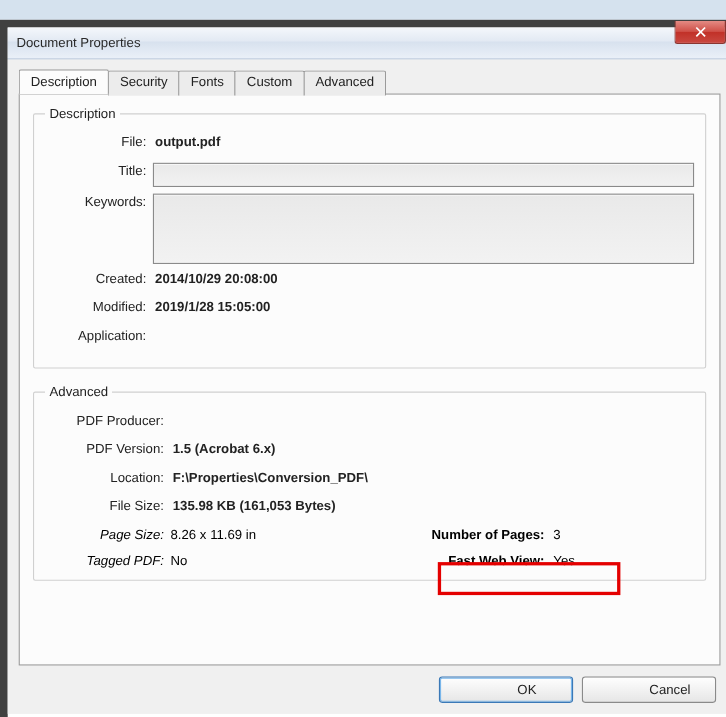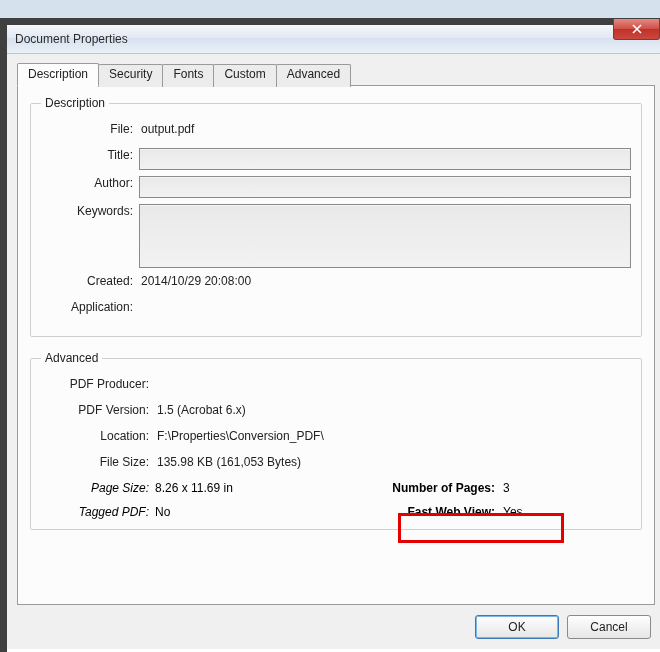--- a/index.html
+++ b/index.html
@@ -116,20 +116,21 @@
   .row .lbl {
     width: 92px;
     text-align: right;
     padding-right: 6px;
     color: #222;
   }
   .row .val {
     flex: 1;
     color: #222;
     padding-left: 2px;
+    font-weight: bold;
   }
   .row .field {
     flex: 1;
     height: 20px;
     border: 1px solid #8a8a8a;
     background: linear-gradient(to bottom,#e9e9e9,#f2f2f2);
     box-shadow: inset 0 1px 0 rgba(255,255,255,0.6);
   }
   .row .field.tall {
     height: 62px;
@@ -159,20 +160,21 @@
   .btn {
     min-width: 82px;
     height: 22px;
     border: 1px solid #8a8a8a;
     border-radius: 3px;
     background: linear-gradient(to bottom,#fefefe,#e6e6e6);
     display:flex;
     align-items:center;
     justify-content:center;
     color:#222;
+    padding-left:38px;
   }
   .btn.default {
     border-color: #3b79b7;
     box-shadow: 0 0 0 1px #79b6ea inset;
   }
 </style>
 </head>
 <body>
 
 <div class="window">
@@ -202,31 +204,31 @@
           <legend>Description</legend>
 
           <div class="row">
             <div class="lbl">File:</div>
             <div class="val">output.pdf</div>
           </div>
           <div class="row">
             <div class="lbl">Title:</div>
             <div class="field"></div>
           </div>
-          <div class="row">
-            <div class="lbl">Author:</div>
-            <div class="field"></div>
-          </div>
           <div class="row" style="align-items:flex-start">
             <div class="lbl">Keywords:</div>
             <div class="field tall"></div>
           </div>
           <div class="row" style="">
             <div class="lbl">Created:</div>
             <div class="val">2014/10/29 20:08:00</div>
+          </div>
+          <div class="row">
+            <div class="lbl">Modified:</div>
+            <div class="val">2019/1/28 15:05:00</div>
           </div>
           <div class="row">
             <div class="lbl">Application:</div>
             <div class="val"></div>
           </div>
         </fieldset>
 
         <fieldset class="group adv-rows" style="position:relative">
           <legend>Advanced</legend>
 

